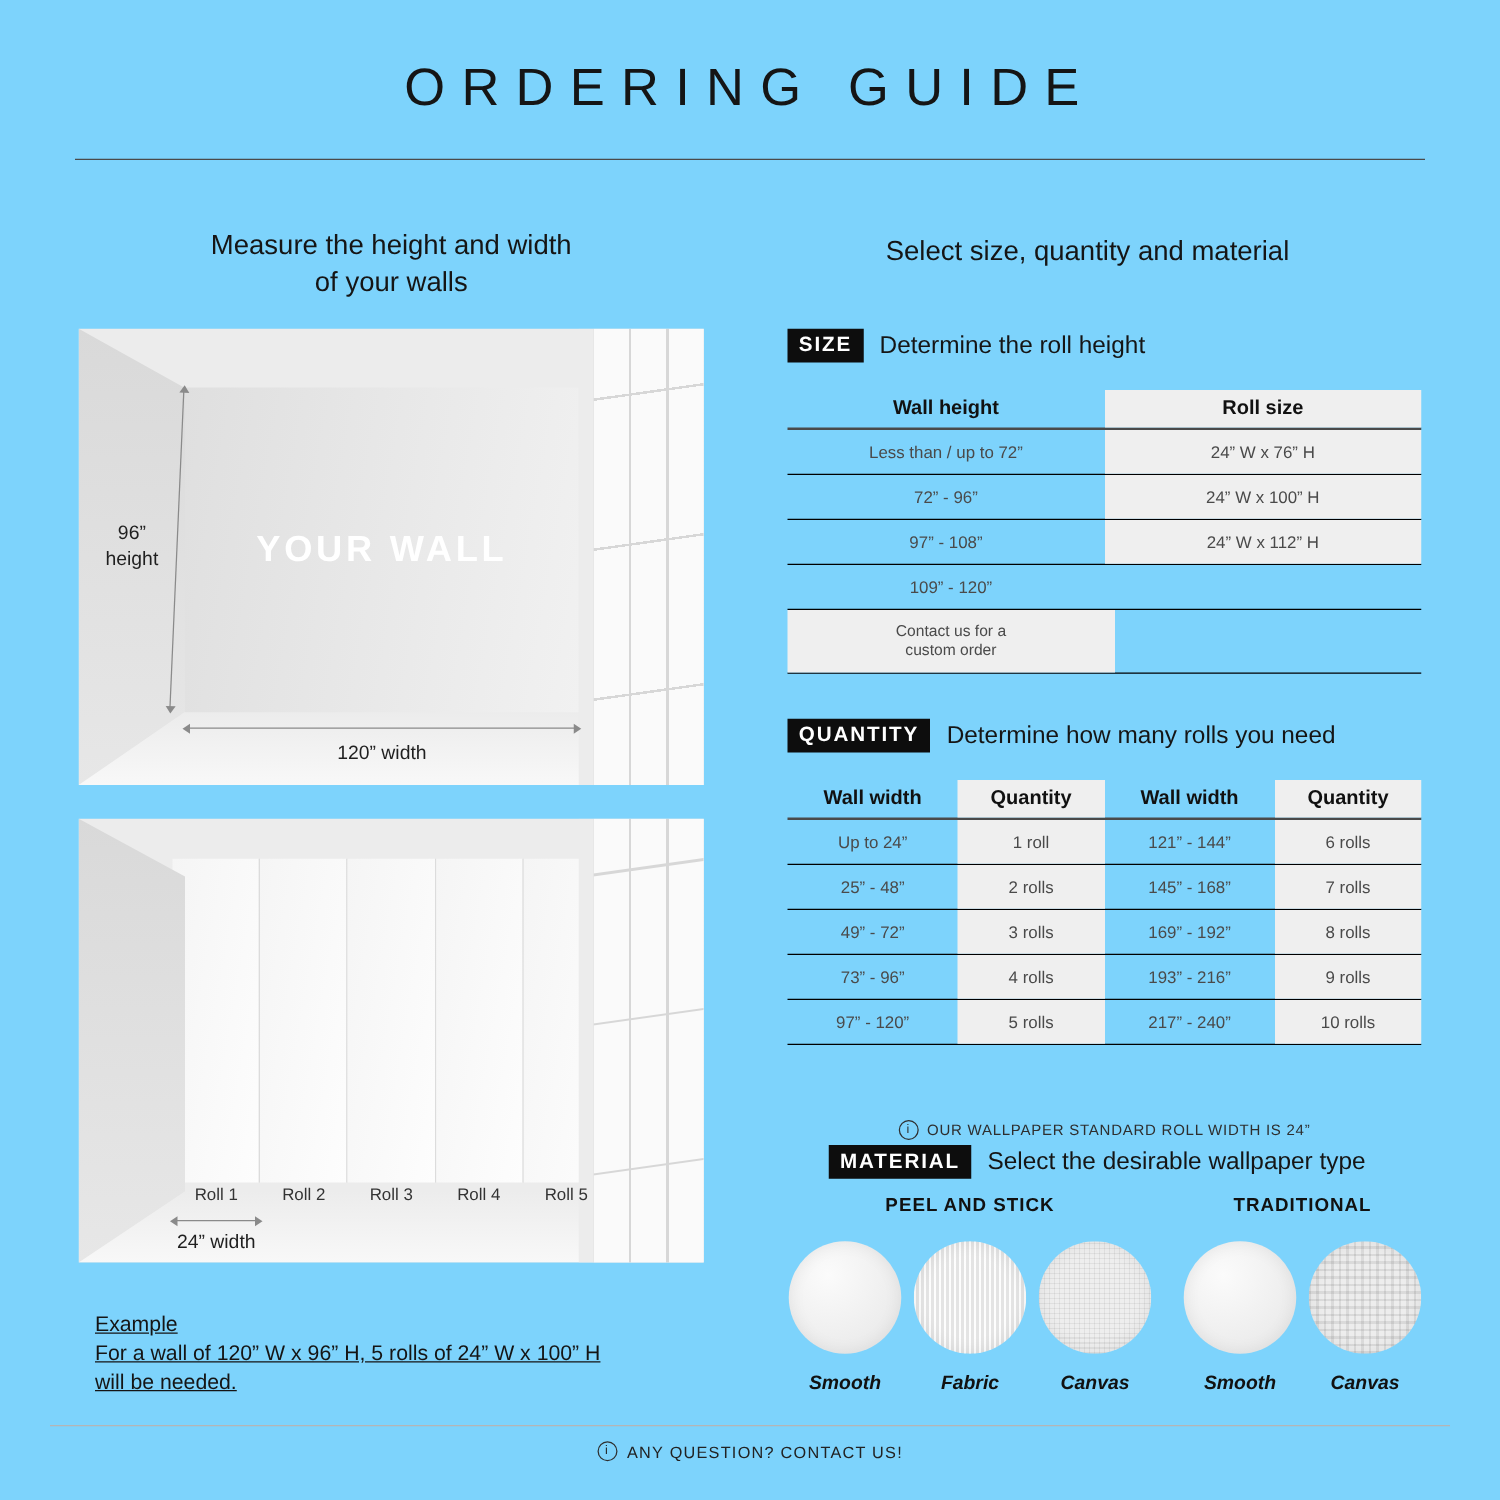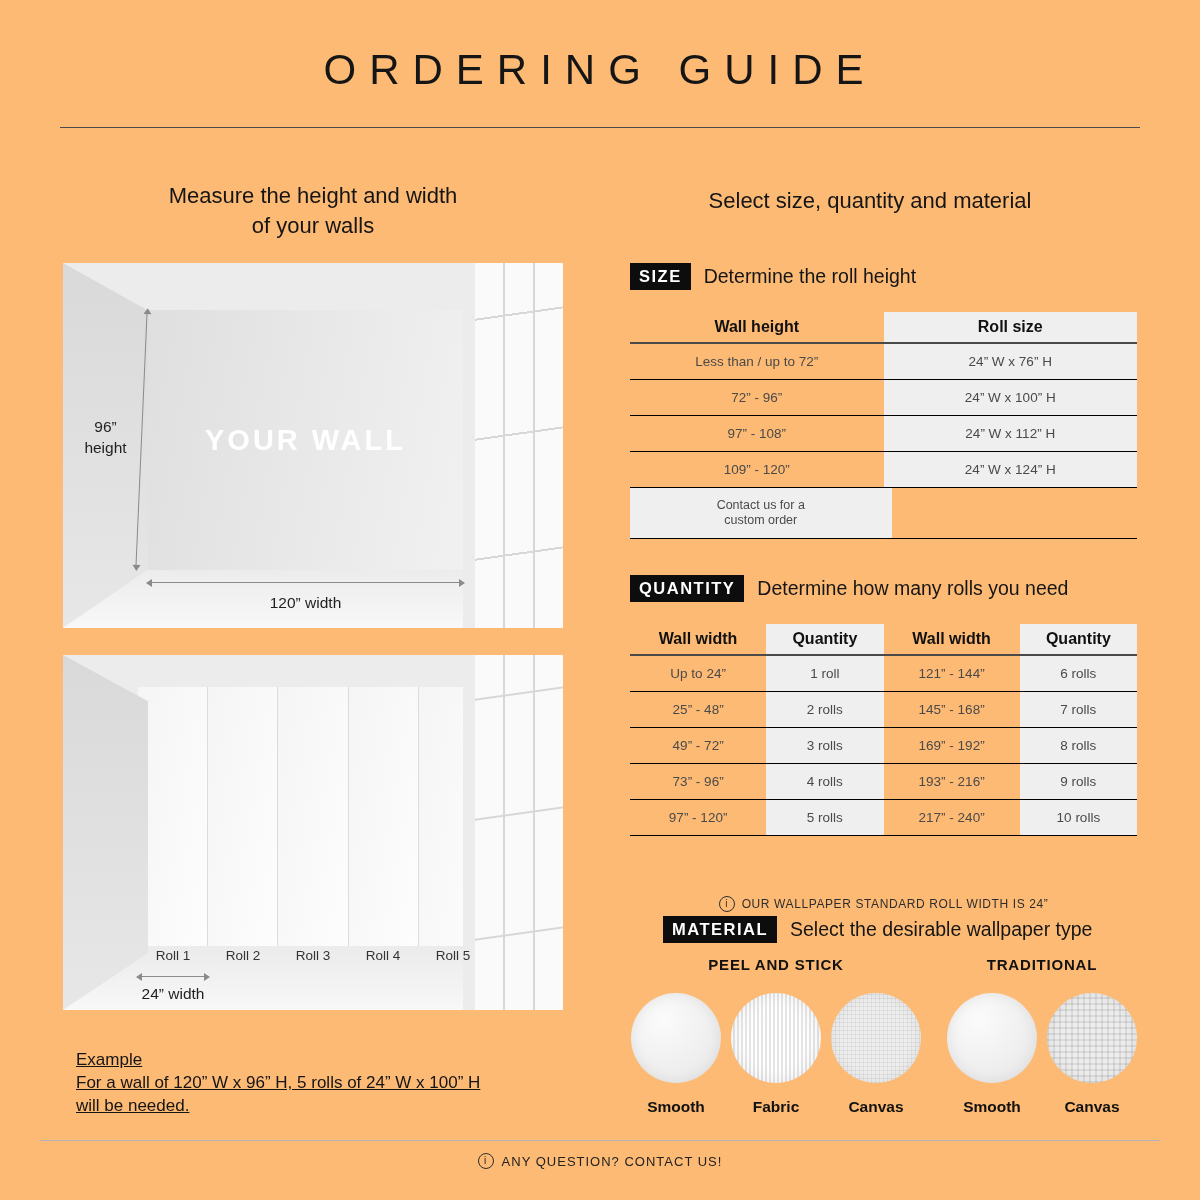--- a/index.html
+++ b/index.html
@@ -1,16 +1,16 @@
 <!DOCTYPE html>
 <html><head>
 <meta charset="utf-8">
 <style>
   html,body{margin:0;padding:0;background:#ffffff;}
-  .canvas{position:relative;width:1200px;height:1200px;background:#fdba74;font-family:"Liberation Sans",sans-serif;color:#1a1a1a;overflow:hidden;}
+  .canvas{position:relative;width:1200px;height:1200px;background:#7dd3fc;font-family:"Liberation Sans",sans-serif;color:#1a1a1a;overflow:hidden;}
   .pre{white-space:pre-line;}
 
   .page-title{position:absolute;top:47px;left:0;width:100%;text-align:center;font-size:42px;line-height:46px;letter-spacing:13px;font-weight:500;color:#151515;}
   .rule-top{position:absolute;top:127px;left:60px;width:1080px;height:0;border-top:1px solid #4a4a4a;}
   .col-heading{position:absolute;text-align:center;font-size:22px;line-height:30px;color:#151515;}
   #leftHeading{top:181px;left:63px;width:500px;}
   #rightHeading{top:186px;left:610px;width:520px;}
 
   
   .room{position:absolute;left:63px;width:500px;background:#ececec;overflow:hidden;}
@@ -63,21 +63,21 @@
   #qtyTable .cw{width:27%;} #qtyTable .cq{width:23%;}
   .small-cell{font-size:12.5px;line-height:15px;}
 
   .note{position:absolute;left:630px;top:896px;width:507px;text-align:left;font-size:12px;letter-spacing:0.6px;color:#2e2e2e;display:flex;align-items:center;justify-content:center;gap:7px;}
   .info-icon{display:inline-flex;align-items:center;justify-content:center;width:14px;height:14px;border:1px solid #2e2e2e;border-radius:50%;font-size:10px;line-height:10px;flex:0 0 auto;}
   .info-icon::before{content:"i";}
 
   .material-groups{position:absolute;left:630px;top:956px;display:flex;gap:24px;}
   .mgroup{display:flex;flex-direction:column;}
   .mgroup-title{text-align:center;font-weight:bold;font-size:15px;letter-spacing:0.8px;color:#111;margin-bottom:20px;}
-  .swatches{display:flex;gap:8px;}
+  .swatches{display:flex;gap:8px;font-style:italic;}
   .swatch{width:92px;display:flex;flex-direction:column;align-items:center;gap:15px;}
   .circle{width:90px;height:90px;border-radius:50%;box-shadow:inset 0 0 14px rgba(0,0,0,0.07);}
   .tex-smooth{background:radial-gradient(circle at 35% 30%, #fbfbfb, #ebebeb 75%);}
   .tex-fabric{background:#f0f0f0 repeating-linear-gradient(90deg, rgba(255,255,255,0.9) 0 2px, rgba(0,0,0,0.05) 2px 4px);}
   .tex-canvas{background-color:#eeeeee;background-image:repeating-linear-gradient(0deg, rgba(0,0,0,0.06) 0 1px, transparent 1px 4px),repeating-linear-gradient(90deg, rgba(0,0,0,0.06) 0 1px, transparent 1px 4px);}
   .tex-canvas2{background-color:#ededed;background-image:repeating-linear-gradient(0deg, rgba(0,0,0,0.08) 0 2px, transparent 2px 6px),repeating-linear-gradient(90deg, rgba(0,0,0,0.08) 0 2px, transparent 2px 6px);}
   .swatch-label{font-weight:bold;font-size:15.5px;color:#111;}
 
   .rule-bottom{position:absolute;top:1140px;left:40px;width:1120px;border-top:1px solid #b5b5b5;}
   .footer{position:absolute;top:1153px;left:0;width:100%;display:flex;align-items:center;justify-content:center;gap:8px;font-size:13px;letter-spacing:1px;color:#222;}
@@ -156,21 +156,20 @@
     <div class="trow">
       <div class="cell">72” - 96”</div>
       <div class="cell gray">24” W x 100” H</div>
     </div>
     <div class="trow">
       <div class="cell">97” - 108”</div>
       <div class="cell gray">24” W x 112” H</div>
     </div>
     <div class="trow">
       <div class="cell">109” - 120”</div>
-      <div class="cell gray">24” W x 124” H</div>
     </div>
     <div class="trow">
       <div class="cell gray small-cell pre">Contact us for a
 custom order</div>
     </div>
   </div>
 
   <div class="section-header" id="qtyHeader">
     <span class="badge">QUANTITY</span>
     <span class="section-sub">Determine how many rolls you need</span>

